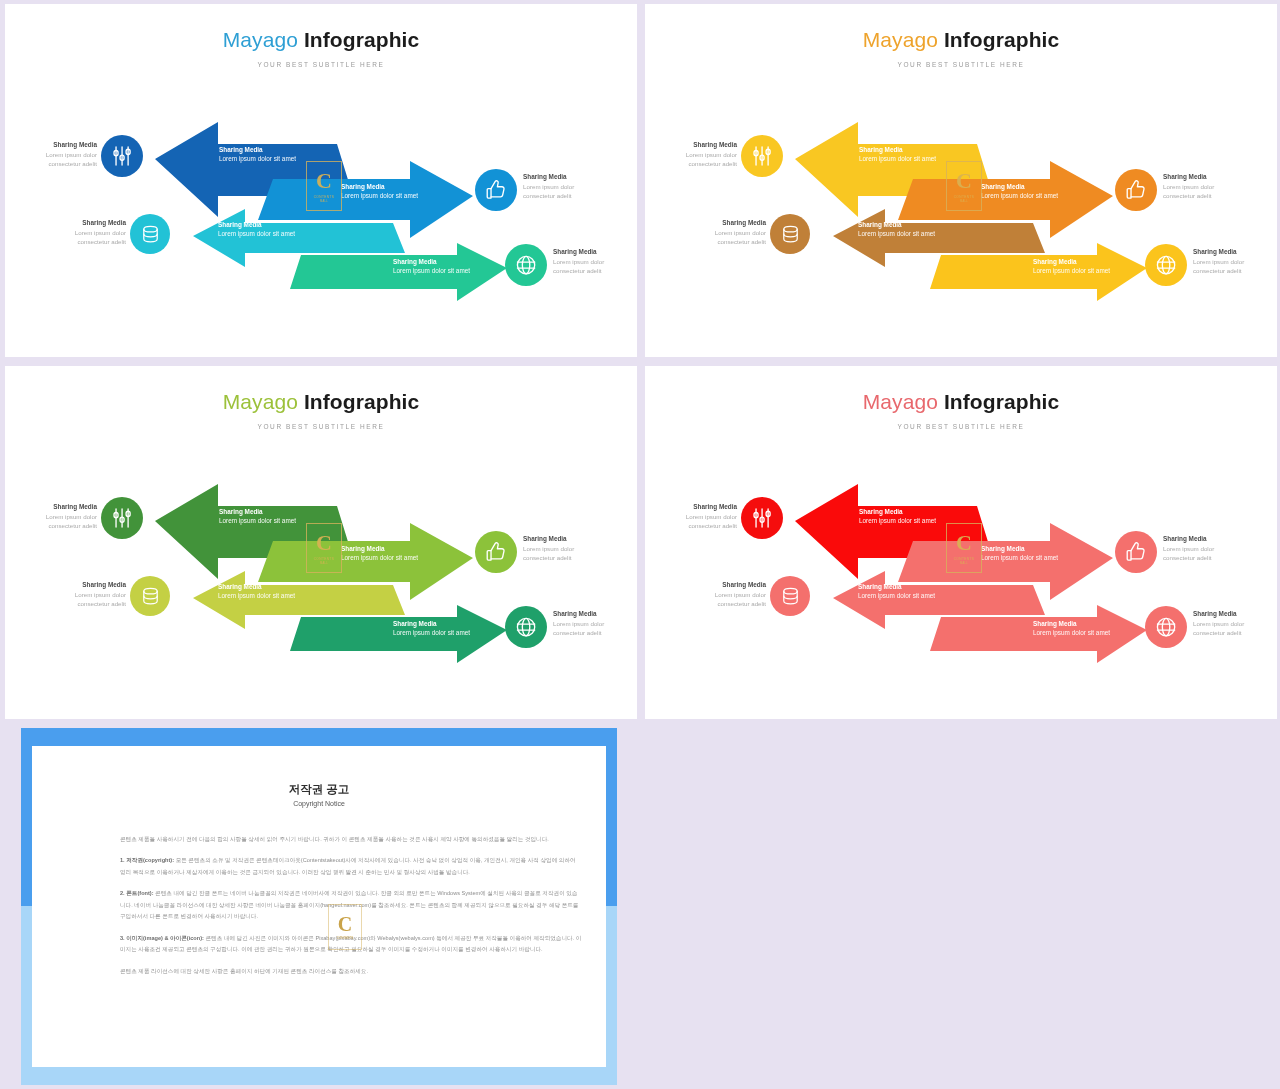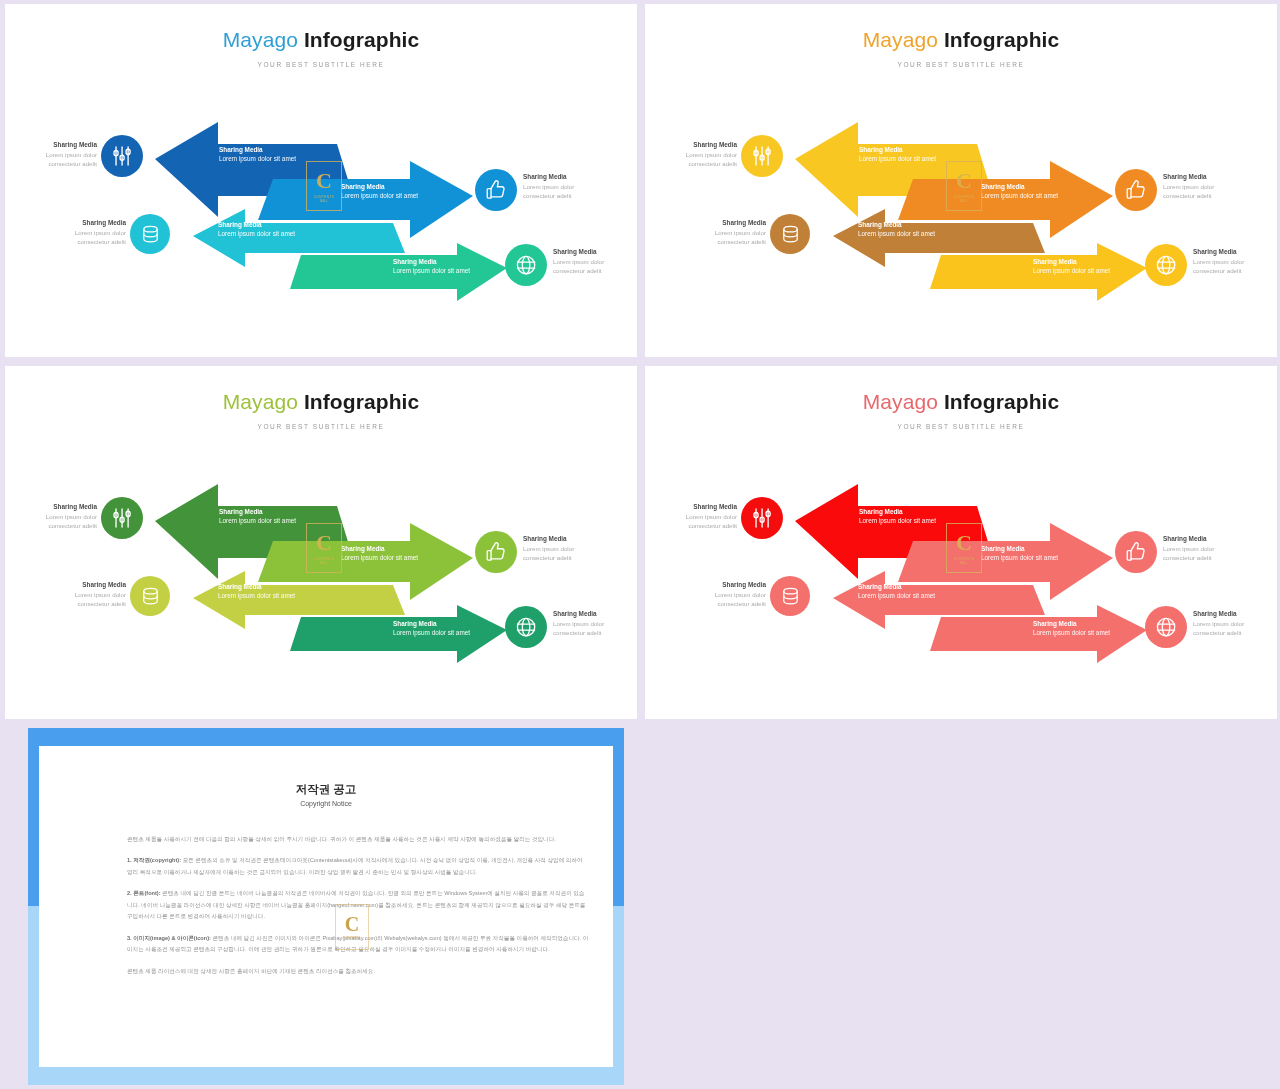--- a/index.html
+++ b/index.html
@@ -14,21 +14,21 @@
   
   .slide{
     position:absolute;
     background:#ffffff;
     overflow:hidden;
   }
   .slide.s1{left:5px;  top:4px;   width:632px; height:353px;}
   .slide.s2{left:645px;top:4px;   width:632px; height:353px;}
   .slide.s3{left:5px;  top:366px; width:632px; height:353px;}
   .slide.s4{left:645px;top:366px; width:632px; height:353px;}
-  .slide.s5{left:10px;  top:728px; width:632px; height:357px;}
+  .slide.s5{left:3px;  top:728px; width:632px; height:357px;}
 
   
   .title{
     position:absolute;left:0;right:0;top:24px;
     text-align:center;
     font-size:21px;
     letter-spacing:.1px;
     white-space:nowrap;
   }
   .title .brand{font-weight:400;}

